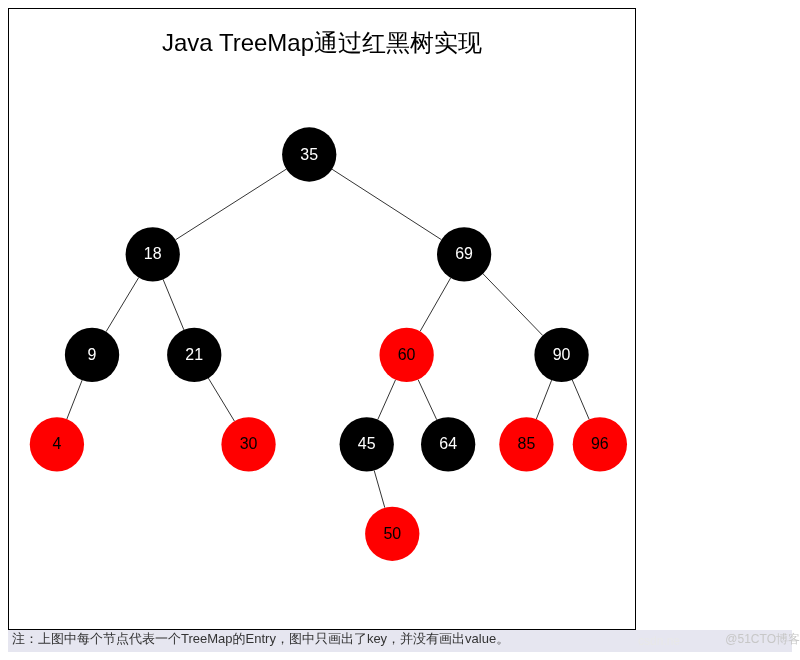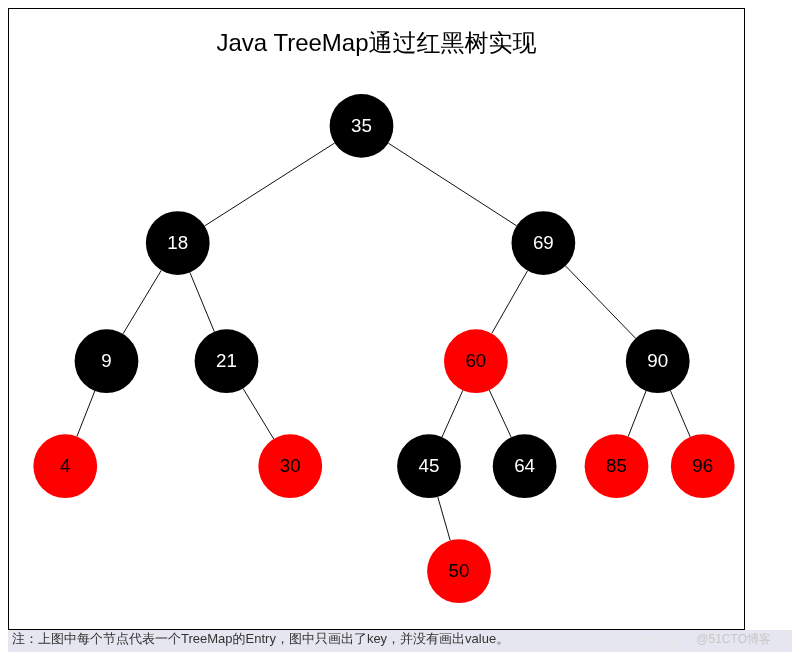--- a/index.html
+++ b/index.html
@@ -7,21 +7,21 @@
       width: 800px;
       height: 660px;
       background: #fff;
       font-family: Arial, "Microsoft YaHei", sans-serif;
       position: relative;
     }
     .frame {
       position: absolute;
       left: 8px;
       top: 8px;
-      width: 737px;
+      width: 628px;
       height: 622px;
       border: 1px solid #000;
     }
     .title {
       position: absolute;
       top: 18px;
       left: 0;
       width: 100%;
       text-align: center;
       font-size: 24px;
@@ -42,21 +42,21 @@
       height: 22px;
       background: #e6e6f0;
       font-size: 13px;
       color: #333;
       display: flex;
       align-items: flex-start;
       padding-left: 4px;
     }
     .watermark-right {
       position: absolute;
-      right: 29px;
+      right: 0;
       bottom: 12px;
       font-size: 12px;
       color: #c7c7c7;
     }
     .watermark-faint {
       position: absolute;
       right: 120px;
       bottom: 12px;
       font-size: 12px;
       color: #e8e8e8;

